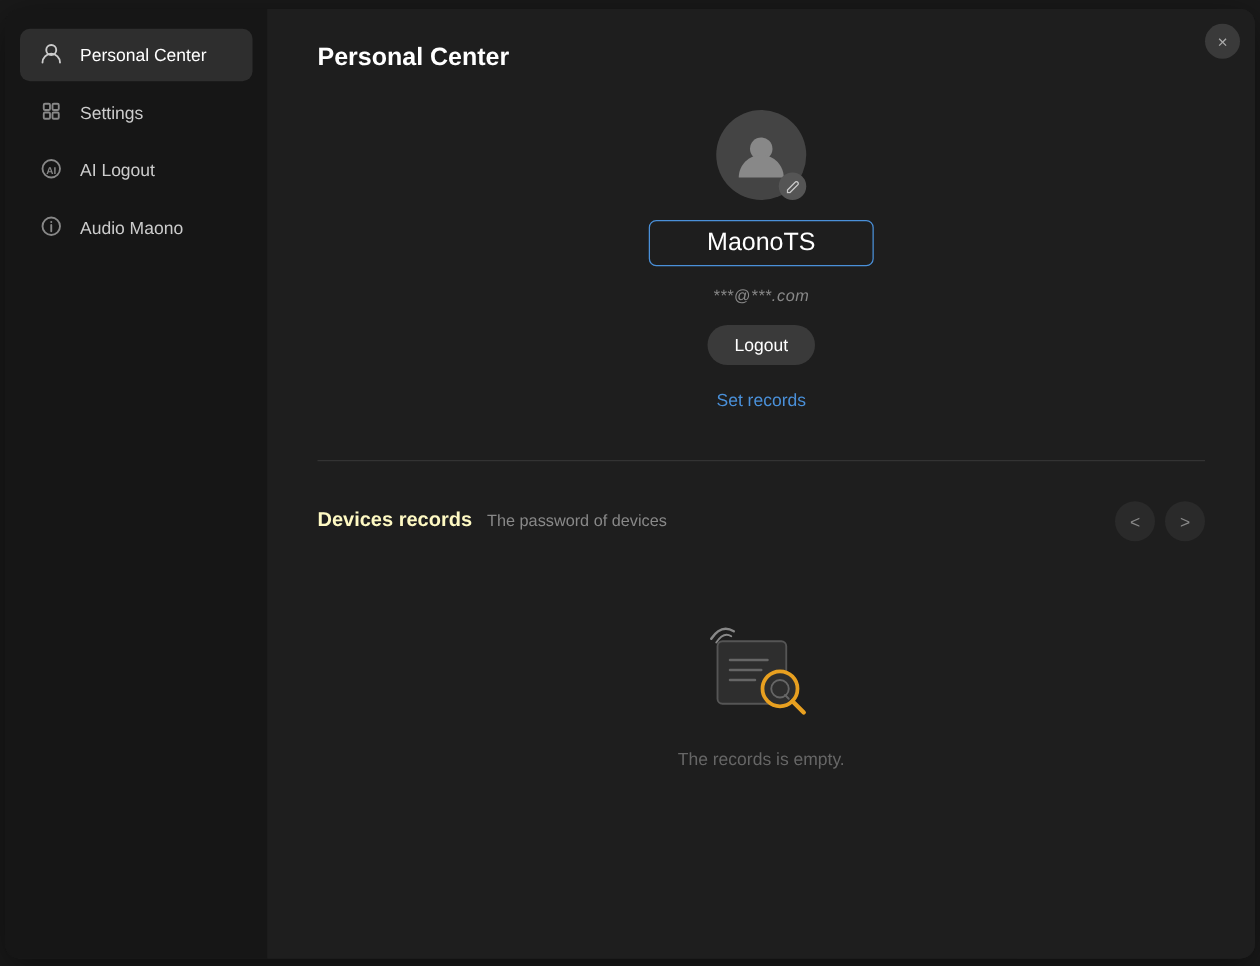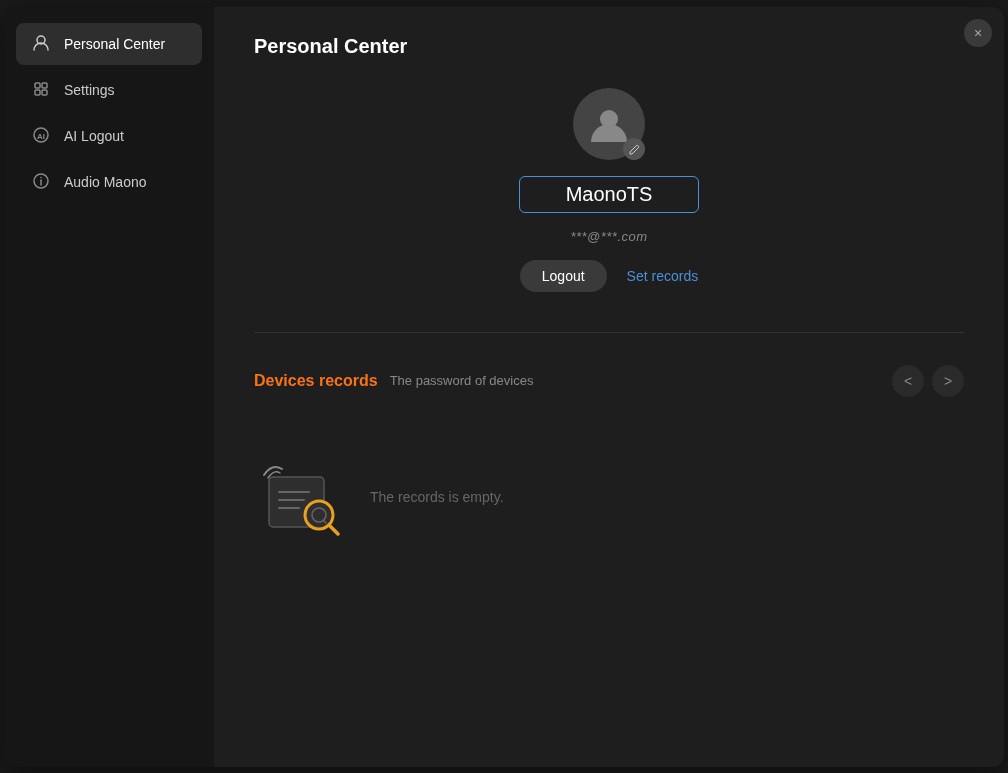--- a/index.html
+++ b/index.html
@@ -158,20 +158,21 @@
       color: #888;
       font-size: 13px;
       letter-spacing: 0.5px;
       font-style: italic;
     }
 
     .action-row {
       display: flex;
       align-items: center;
       gap: 20px;
+      flex-direction: column;
     }
 
     .logout-btn {
       background: #3a3a3a;
       border: none;
       border-radius: 20px;
       color: #fff;
       padding: 8px 22px;
       font-size: 14px;
       cursor: pointer;
@@ -200,21 +201,21 @@
 
     .devices-header-left {
       display: flex;
       align-items: center;
       gap: 12px;
     }
 
     .devices-title {
       font-size: 16px;
       font-weight: 700;
-      color: #f97316;
+      color: #fef9c3;
     }
 
     .devices-subtitle {
       font-size: 13px;
       color: #888;
     }
 
     .nav-arrows {
       display: flex;
       gap: 8px;
@@ -230,20 +231,21 @@
       justify-content: center;
       cursor: pointer;
       border: none;
       color: #888;
       font-size: 14px;
     }
 
     
     .empty-state {
       display: flex;
+      flex-direction: column;
       align-items: center;
       gap: 16px;
       padding-top: 20px;
     }
 
     .empty-icon {
       width: 100px;
       height: 100px;
       position: relative;
     }

